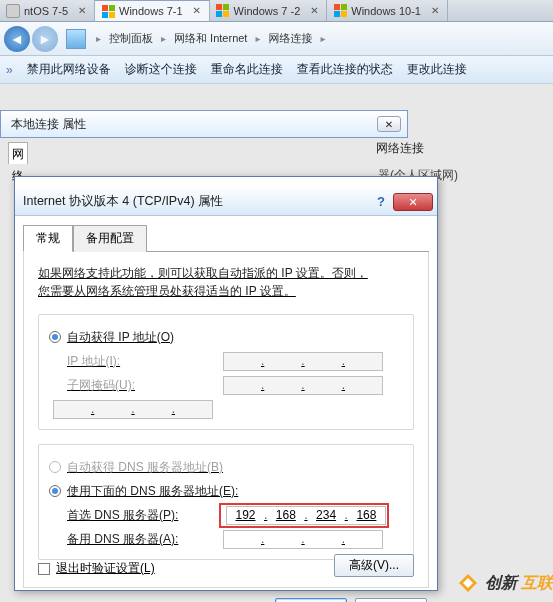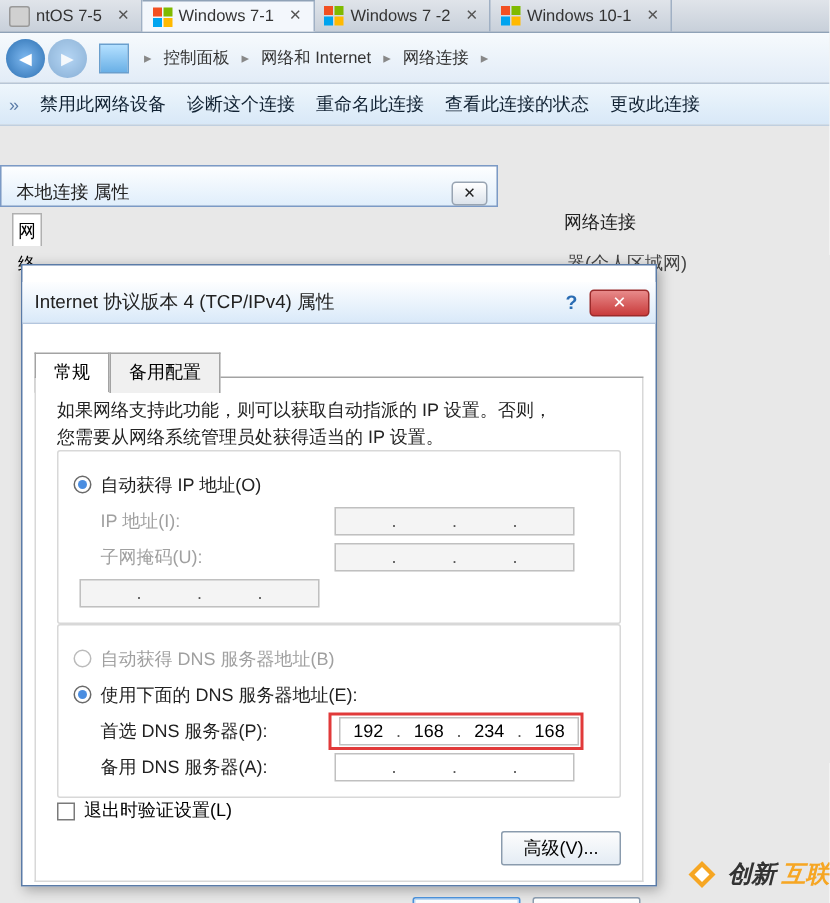--- a/index.html
+++ b/index.html
@@ -23,40 +23,40 @@
     .nc-icon { background: linear-gradient(#b4e0ff,#6ab0e6); border:1px solid #6a9fcd; }
     .breadcrumb { display:flex; align-items:center; gap: 2px; font-size: 11px; color:#333; }
     .bc-sep { color:#888; margin: 0 4px; font-size:10px; }
     .bc-item { padding: 2px 2px; }
     
     
     .toolbar { height: 28px; background: linear-gradient(#eef6fc,#d8e8f7); display:flex; align-items:center; padding: 0 6px; gap:14px; font-size:12px; color:#123; border-bottom:1px solid #c0cfdf; }
     .tb-item { display:flex; align-items:center; }
     
     
-    .bg-prop-title { position:absolute; top:110px; left:0; width:332px; height:28px; background:linear-gradient(#fdfeff,#e0eefb); border:1px solid #7b9ac6; display:flex; align-items:flex-end; padding: 0 10px; color:#222; font-size:12px; }
+    .bg-prop-title { position:absolute; top:110px; left:0; width:408px; height:28px; background:linear-gradient(#fdfeff,#e0eefb); border:1px solid #7b9ac6; display:flex; align-items:center; padding: 0 10px; color:#222; font-size:12px; }
     .bg-prop-x { position:absolute; right:6px; width: 24px; height:16px; border:1px solid #98a4b2; border-radius:3px; background:linear-gradient(#fff,#dce3eb); display:flex;align-items:center;justify-content:center; font-size:10px; }
     .bg-tab { position:absolute; top:142px; left:8px; width:20px; height:22px; border:1px solid #b0b0b0; border-bottom:none; background:#fff; text-align:center; line-height:22px; font-size:12px; }
     .bg-net-label { position:absolute; top:140px; left:376px; font-size:12px; color:#222; }
     .bg-label2 { position:absolute; top:167px; left:378px; font-size:12px; color:#444; }
     
     
     .dialog { position:absolute; top:176px; left:14px; width:424px; height:415px; background:#fff; border:1px solid #5a7ba7; box-shadow: 2px 2px 8px rgba(0,0,0,.3); }
     .dlg-title { height:28px; background:linear-gradient(#fdfeff,#d9e9f9); display:flex; align-items:center; padding:0 8px; border-bottom:1px solid #b3c6de; font-size:12.5px; color:#222;margin-top:11px; }
     .dlg-controls { position:absolute; right:4px; display:flex; align-items:center; gap:2px; }
     .dlg-help { width:20px; height:18px; color:#2a6cb3; font-weight:bold; text-align:center; line-height:18px; font-size:13px; }
     .dlg-close { width:40px; height:18px; background:linear-gradient(#e88a8a,#c93c3c); border:1px solid #9b2b2b; border-radius:3px; color:#fff; text-align:center; line-height:16px; font-size:11px; }
     .dlg-body { padding:6px 8px 4px 8px; }
     .tabs-row { display:flex; border-bottom:1px solid #a3a3a3; margin-top:2px; }
-    .dtab { padding:4px 12px; font-size:12px; border:1px solid #a3a3a3; border-bottom:none; margin-right:0; background:#f0f0f0; position:relative; top:11px; }
+    .dtab { padding:4px 12px; font-size:12px; border:1px solid #a3a3a3; border-bottom:none; margin-right:0; background:#f0f0f0; position:relative; top:1px; }
     .dtab.active { background:#fff; border-bottom:1px solid #fff; }
-    .dlg-panel { border:1px solid #d8d8d8; border-top:none; padding:12px 14px; height:336px; position:relative; }
+    .dlg-panel { border:1px solid #d8d8d8; border-top:none; padding:12px 14px; height:336px; position:relative;text-decoration:underline; }
     .desc { font-size:12px; color:#222; line-height:1.5; }
     
-    .group { border:1px solid #d8d8d8; border-radius:2px; padding:10px 10px 8px 10px; }
+    .group { border:1px solid #d8d8d8; border-radius:2px; margin-top:14px; padding:10px 10px 8px 10px; }
     .row { display:flex; align-items:center; height:24px; font-size:12px; color:#222; }
     .row.dis { color:#a0a0a0; }
     .radio { width:12px; height:12px; border:1px solid #6a6a6a; border-radius:50%; margin-right:6px; display:inline-flex; align-items:center; justify-content:center; background:#fff; }
     .radio.dis { border-color:#bbb; }
     .radio-dot { width:6px; height:6px; border-radius:50%; background:#4a8de0; }
     .ip-field { margin-left:4px; width:160px; height:19px; border:1px solid #c0c0c0; background:#f4f4f4; display:flex; align-items:center; justify-content:space-evenly; font-size:12px; color:#555; }
     .ip-field.enabled { background:#fff; color:#000; }
     .ip-octet { width:36px; text-align:center; border:none; background:transparent; font-size:12px; }
     .dot { color:#555; }
     .lbl-ind { padding-left:18px; width: 170px; }

